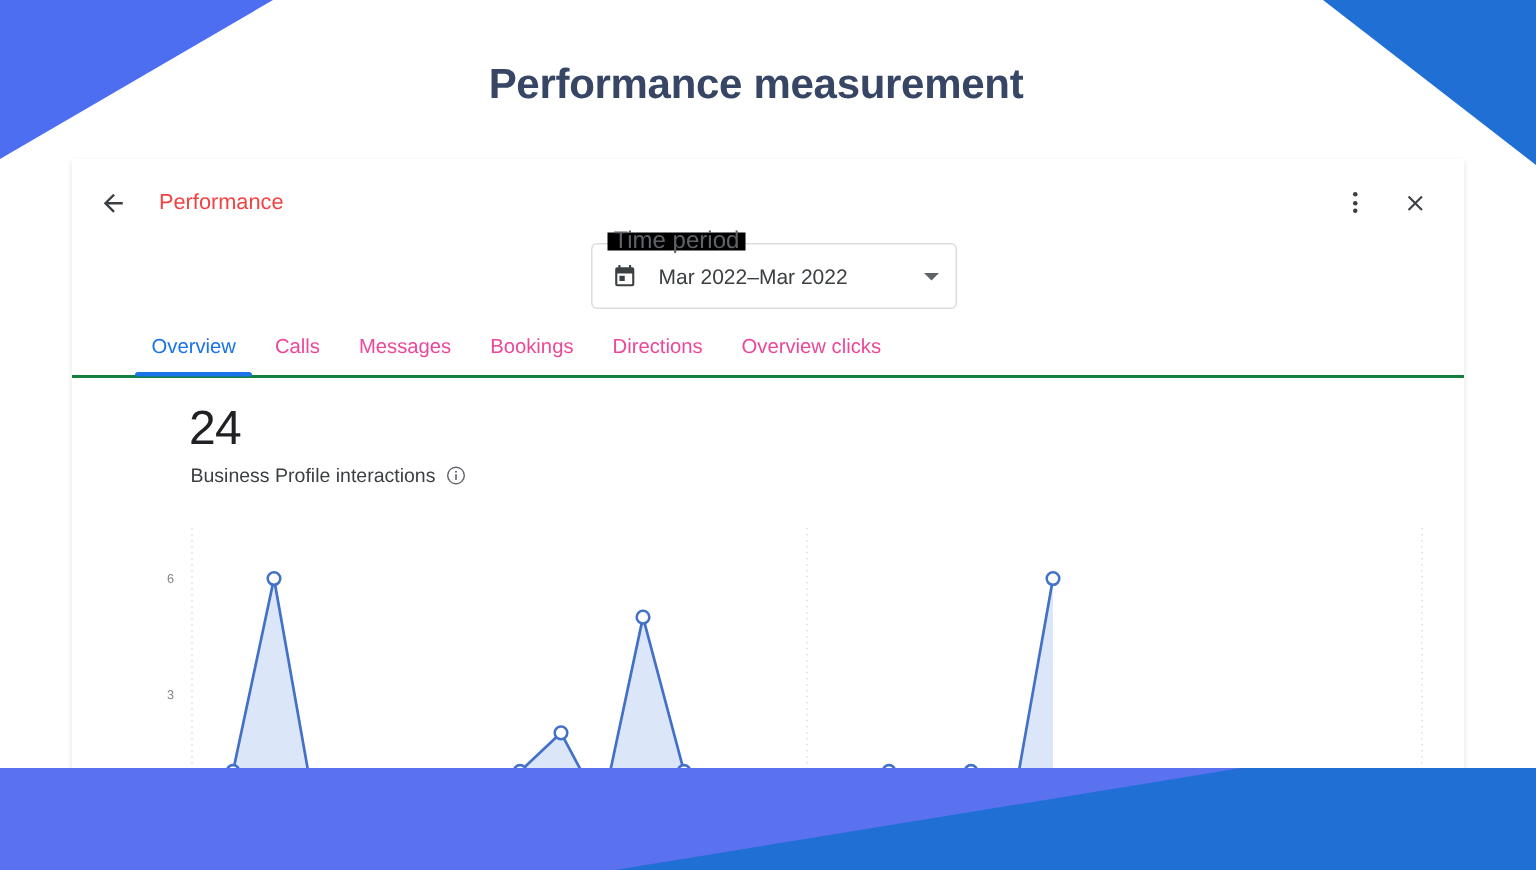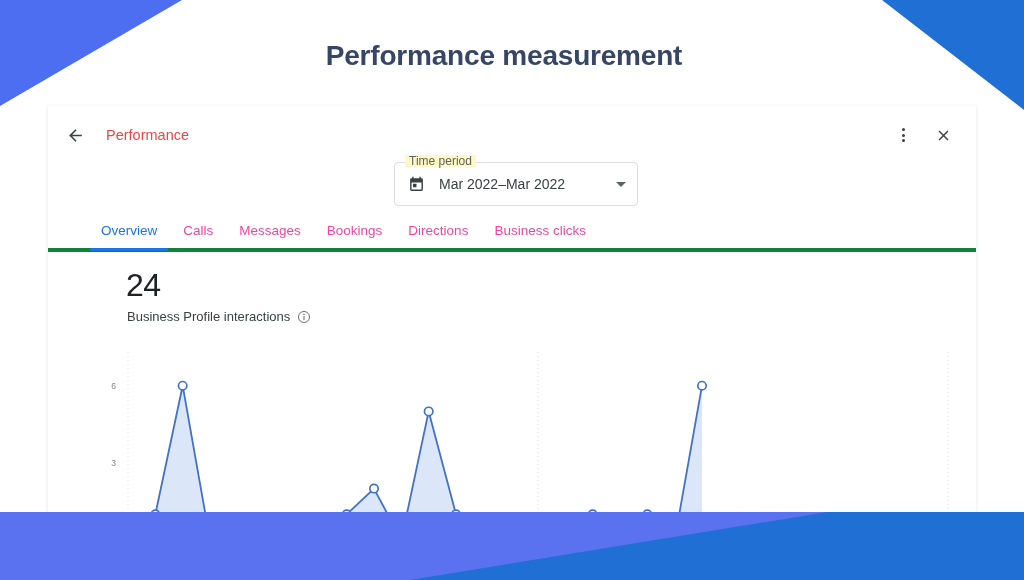--- a/index.html
+++ b/index.html
@@ -94,23 +94,23 @@
     width: 244px; height: 44px;
   }
   .tp-box {
     position: absolute; inset: 0;
     border: 1px solid #dadce0;
     border-radius: 4px;
   }
   .tp-legend {
     position: absolute;
     left: 11px; top: -7px;
-    background: #fef9c3;
+    background: #000000;
     padding: 0 4px;
-    font-size: 12px;
+    font-size: 16px;
     color: #5f6368;
     line-height: 12px;
   }
   .tp-inner {
     position: absolute; inset: 0;
     display: flex; align-items: center;
     padding: 0 12px 0 14px;
   }
   .cal-icon { width: 17px; height: 17px; flex: 0 0 auto; }
   .tp-value {
@@ -126,21 +126,21 @@
   }
 
   
   .tabs {
     position: absolute;
     left: 0; right: 0; top: 104px;
     height: 42px;
     display: flex;
     align-items: flex-start;
     padding-left: 40px;
-    border-bottom: 4px solid #15803d;
+    border-bottom: 2px solid #15803d;
   }
   .tab {
     position: relative;
     height: 41px;
     display: flex; align-items: center;
     padding: 0 13px;
     font-size: 13.5px;
     color: #ec4899;
     white-space: nowrap;
   }
@@ -234,21 +234,21 @@
         <span class="caret"></span>
       </div>
     </div>
 
     <div class="tabs">
       <div class="tab active">Overview</div>
       <div class="tab">Calls</div>
       <div class="tab">Messages</div>
       <div class="tab">Bookings</div>
       <div class="tab">Directions</div>
-      <div class="tab">Business clicks</div>
+      <div class="tab">Overview clicks</div>
     </div>
 
     <div class="metric-value">24</div>
     <div class="metric-label-row">
       <span class="metric-label">Business Profile interactions</span>
       <span class="info-icon">
         <svg width="14" height="14" viewBox="0 0 24 24" aria-hidden="true">
           <circle cx="12" cy="12" r="9.5" fill="none" stroke="#5f6368" stroke-width="1.6"></circle>
           <rect x="11.1" y="10.5" width="1.8" height="6.6" fill="#5f6368"></rect>
           <circle cx="12" cy="7.6" r="1.15" fill="#5f6368"></circle>

